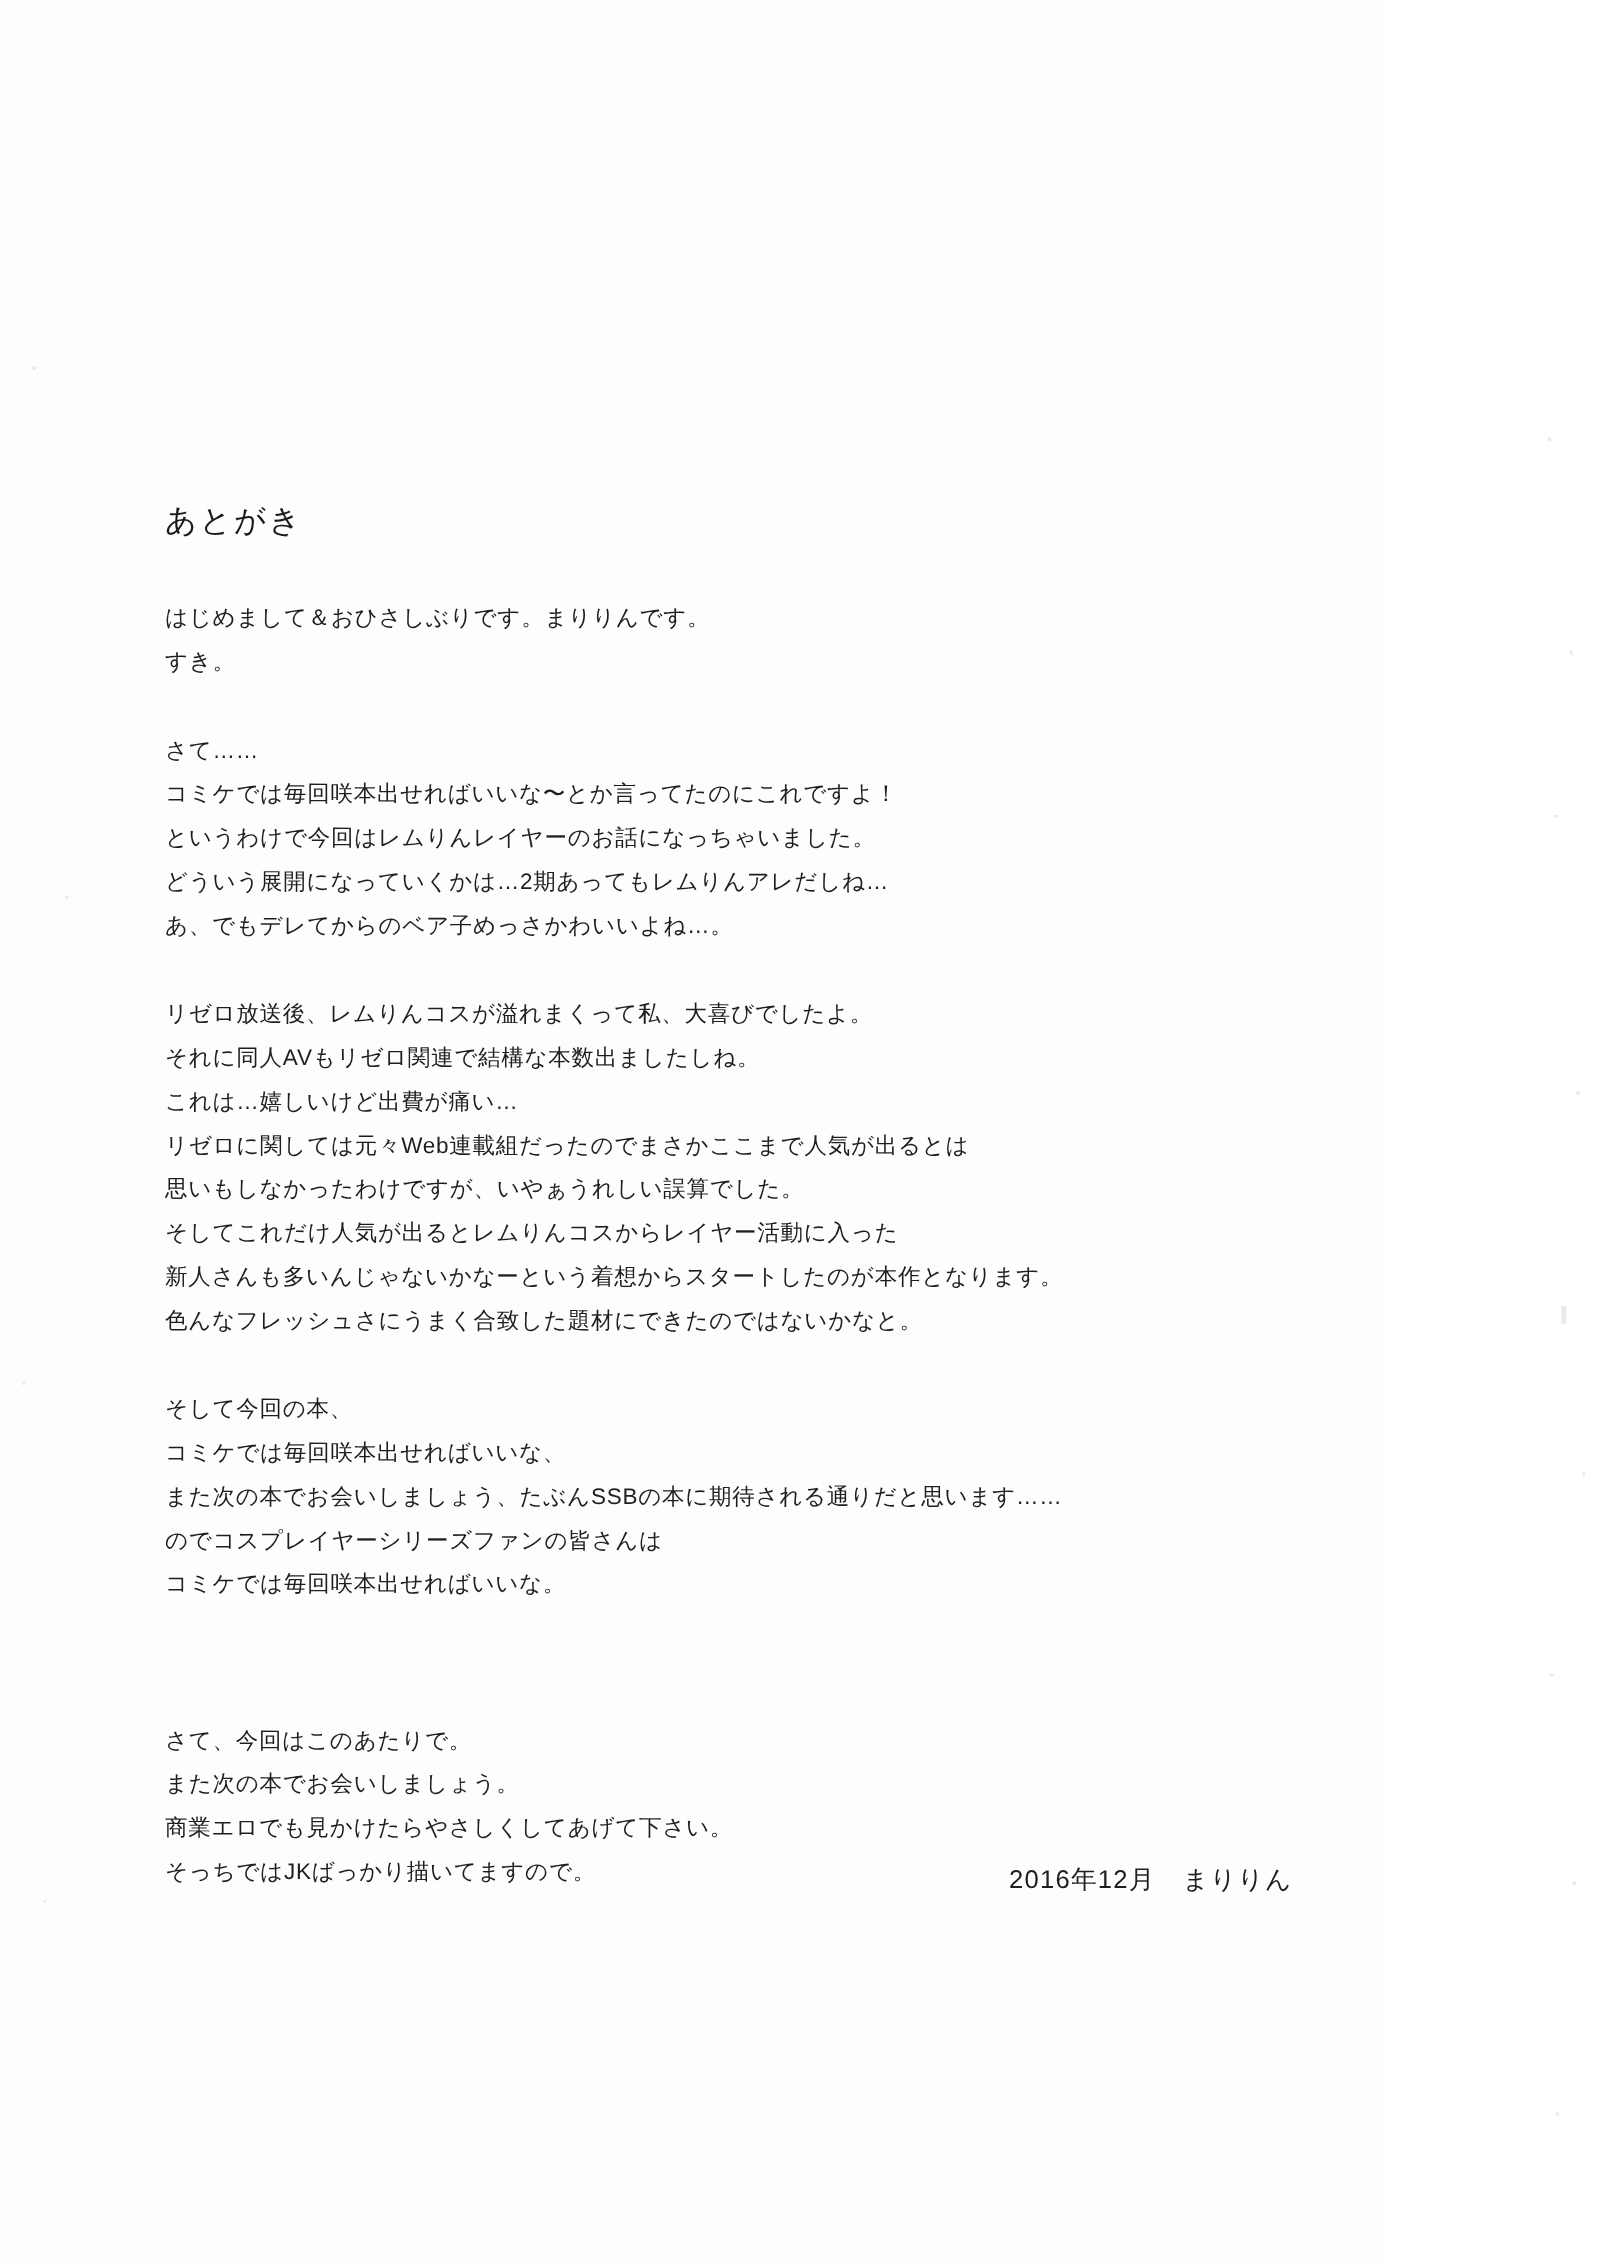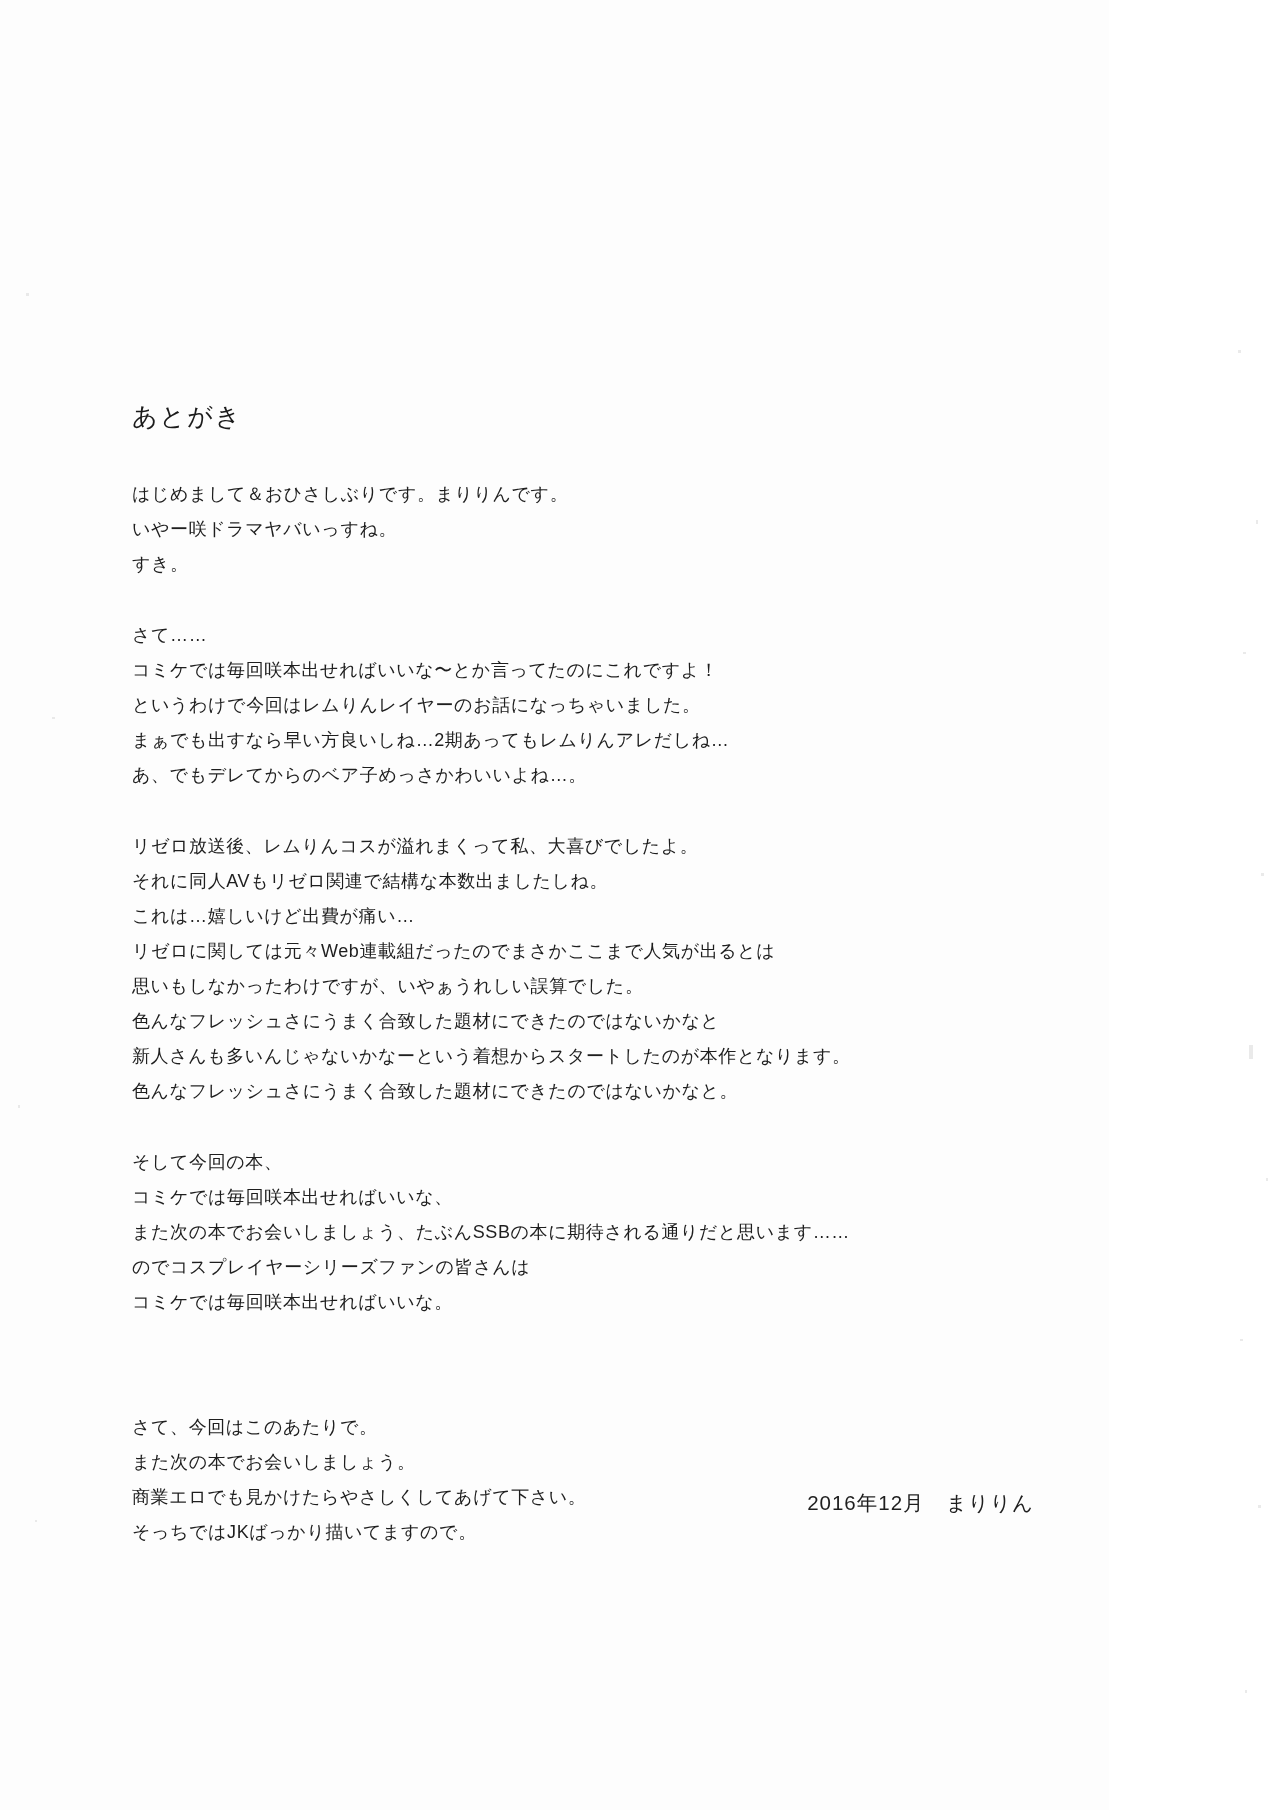--- a/index.html
+++ b/index.html
@@ -89,39 +89,38 @@
   <span class="speck" style="left:1258px;top:1505px; width:3px; height:3px;"></span>
   <span class="speck" style="left:1245px;top:1690px; width:2px; height:3px;"></span>
   <span class="speck" style="left:35px;  top:1520px; width:2px; height:2px;"></span>
 
   <div class="content">
 
     <h1 class="afterword-title">あとがき</h1>
 
     <div class="para">
       <div class="line">はじめまして＆おひさしぶりです。まりりんです。</div>
-      <div class="line">いやー咲ドラマヤバいっすね。</div>
       <div class="line">すき。</div>
     </div>
 
     <div class="para">
       <div class="line">さて……</div>
       <div class="line">コミケでは毎回咲本出せればいいな〜とか言ってたのにこれですよ！</div>
       <div class="line">というわけで今回はレムりんレイヤーのお話になっちゃいました。</div>
-      <div class="line">まぁでも出すなら早い方良いしね…2期あってもレムりんアレだしね…</div>
+      <div class="line">どういう展開になっていくかは…2期あってもレムりんアレだしね…</div>
       <div class="line">あ、でもデレてからのベア子めっさかわいいよね…。</div>
     </div>
 
     <div class="para">
       <div class="line">リゼロ放送後、レムりんコスが溢れまくって私、大喜びでしたよ。</div>
       <div class="line">それに同人AVもリゼロ関連で結構な本数出ましたしね。</div>
       <div class="line">これは…嬉しいけど出費が痛い…</div>
       <div class="line">リゼロに関しては元々Web連載組だったのでまさかここまで人気が出るとは</div>
       <div class="line">思いもしなかったわけですが、いやぁうれしい誤算でした。</div>
-      <div class="line">色んなフレッシュさにうまく合致した題材にできたのではないかなと</div>
+      <div class="line">そしてこれだけ人気が出るとレムりんコスからレイヤー活動に入った</div>
       <div class="line">新人さんも多いんじゃないかなーという着想からスタートしたのが本作となります。</div>
       <div class="line">色んなフレッシュさにうまく合致した題材にできたのではないかなと。</div>
     </div>
 
     <div class="para">
       <div class="line">そして今回の本、</div>
       <div class="line">コミケでは毎回咲本出せればいいな、</div>
       <div class="line">また次の本でお会いしましょう、たぶんSSBの本に期待される通りだと思います……</div>
       <div class="line">のでコスプレイヤーシリーズファンの皆さんは</div>
       <div class="line">コミケでは毎回咲本出せればいいな。</div>

